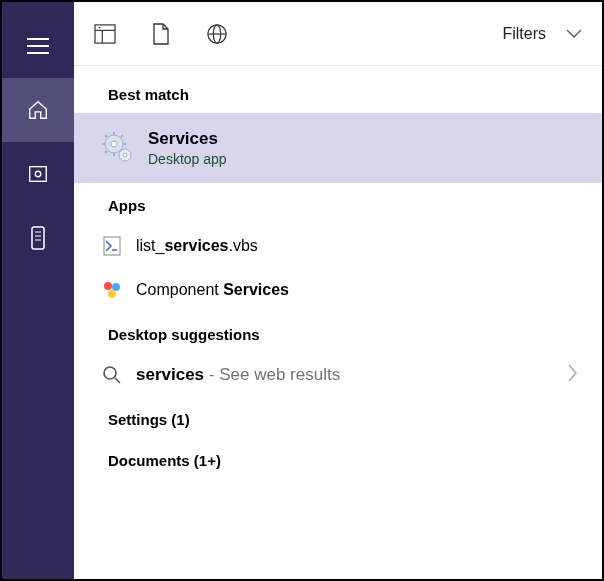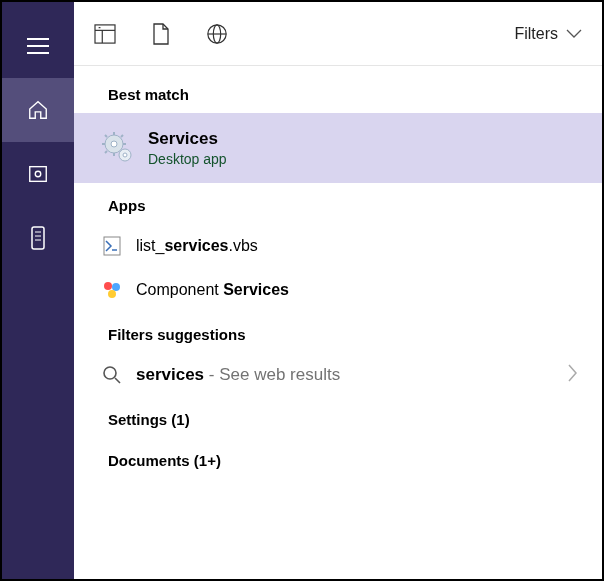--- a/index.html
+++ b/index.html
@@ -62,21 +62,21 @@
       display: flex;
       align-items: center;
       justify-content: center;
       cursor: pointer;
     }
     .top-icon svg { stroke: #333; fill: none; stroke-width: 1.3; }
     .filters {
       margin-left: auto;
       display: flex;
       align-items: center;
-      gap: 8px;
+      gap: 20px;
       font-size: 16px;
       color: #222;
       cursor: pointer;
     }
     .content {
       flex: 1;
       overflow: hidden;
       padding-top: 6px;
     }
     .section-header {
@@ -257,21 +257,21 @@
             <circle cx="6" cy="6" r="4" fill="#ff4d4d"></circle>
             <circle cx="14" cy="7" r="4" fill="#4da6ff"></circle>
             <circle cx="10" cy="14" r="4" fill="#ffcc33"></circle>
           </svg>
         </div>
         <div class="result-title">
           <span>Component </span><strong>Services</strong><span></span>
         </div>
       </div>
 
-      <div class="section-header">Filters suggestions</div>
+      <div class="section-header">Desktop suggestions</div>
 
       <div class="result-row suggest-row">
         <div class="result-icon small">
           <svg width="20" height="20" viewBox="0 0 20 20" style="stroke:#555;fill:none;stroke-width:1.6">
             <circle cx="8" cy="8" r="6"></circle>
             <line x1="13" y1="13" x2="18" y2="18"></line>
           </svg>
         </div>
         <div class="result-title">
           <span>services</span> <span class="see">- <span>See web results</span></span>

